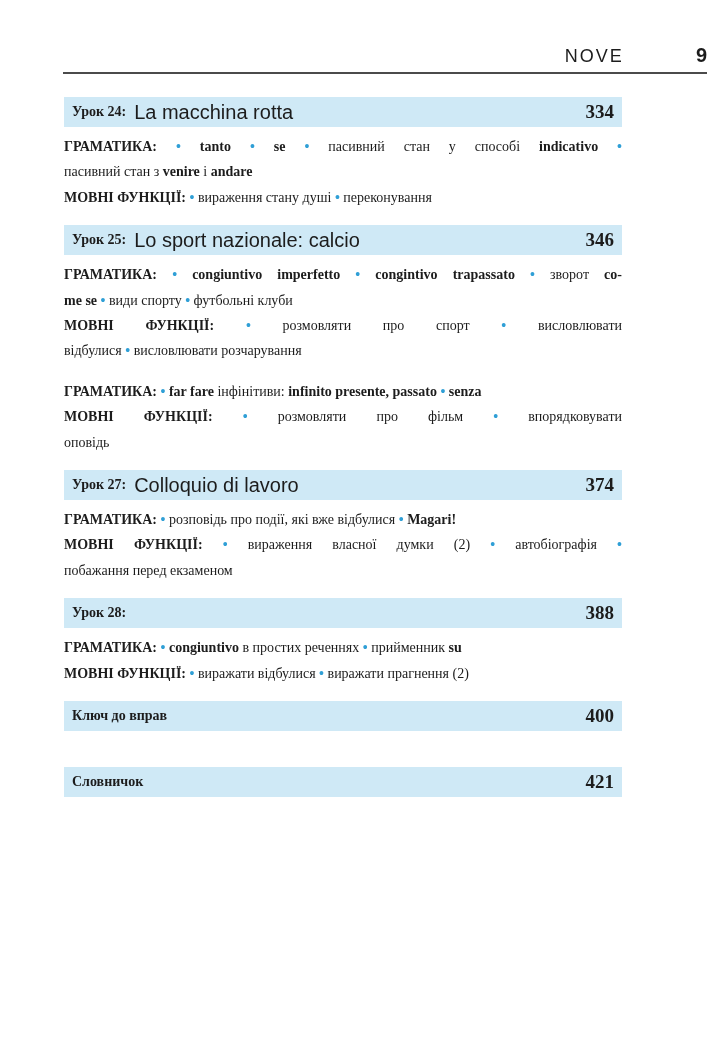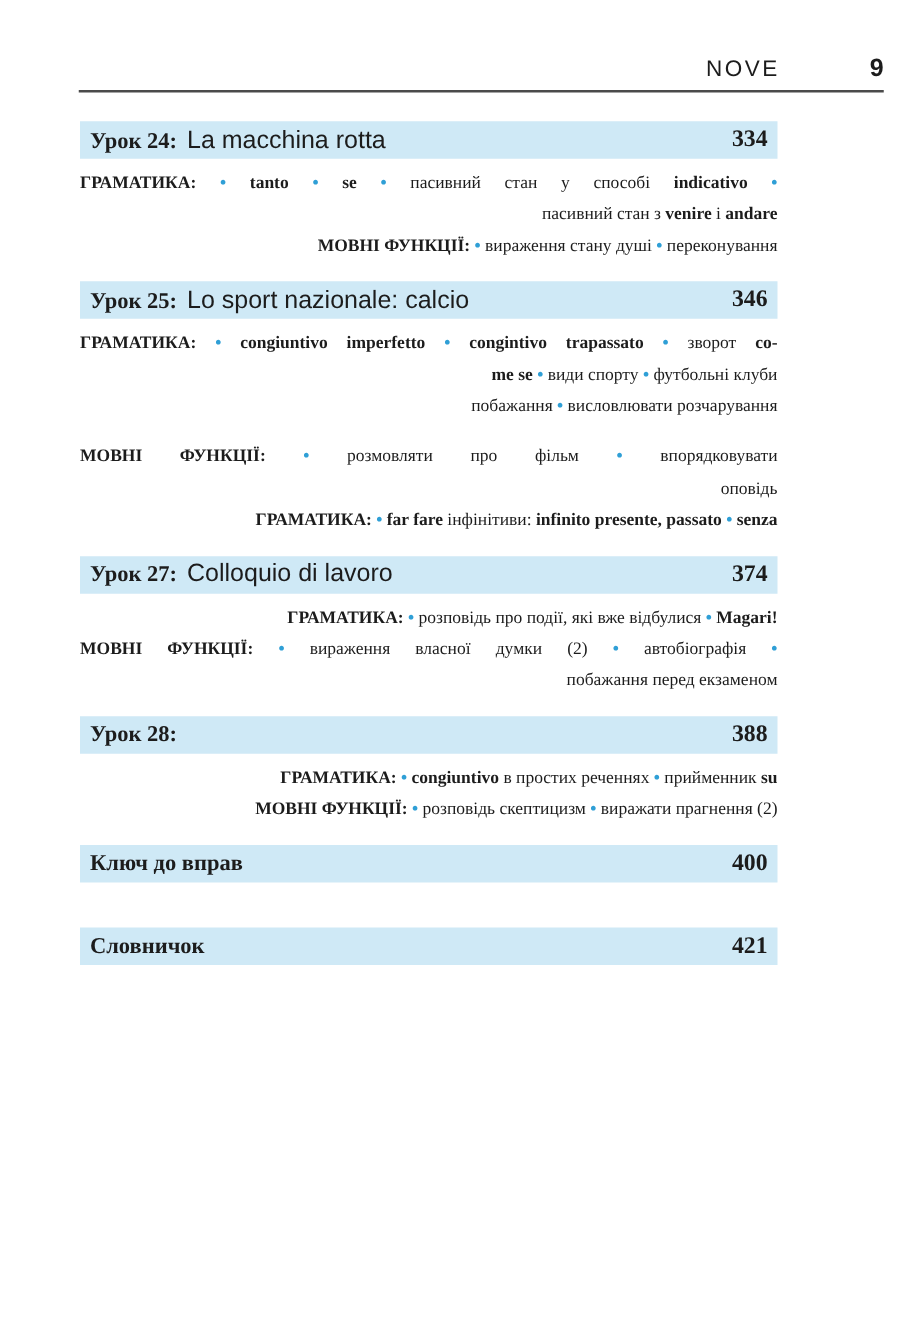--- a/index.html
+++ b/index.html
@@ -27,27 +27,27 @@
   .header-rule { height: 2px; background: var(--header-rule, #4b4b4b); margin-top: 5px; }
 
   
   .toc { margin: 23px 0 0 64px; width: 558px; }
 
   .band {
     display: flex; align-items: center;
     background: var(--band-background, #cfe9f6);
     height: 30px; padding: 0 8px;
   }
-  .band-label { font-family: "Liberation Serif", serif; font-size: 18px; font-weight: 700; white-space: nowrap; }
+  .band-label { font-family: "Liberation Serif", serif; font-size: 14px; font-weight: 700; white-space: nowrap; }
   .band-title { font-family: "Liberation Sans", sans-serif; font-size: 20px; font-weight: 400; margin-left: 8px; white-space: nowrap; }
   .band-page { margin-left: auto; font-family: "Liberation Serif", serif; font-size: 19px; font-weight: 700; }
 
   .lesson-body { margin: 7px 0 15px; font-size: 14px; line-height: 25.4px; }
   .para { margin: 0; }
-  .line { text-align: right; }
+  .line { text-align: left; }
   .line.justify { text-align: justify; text-align-last: justify; }
   .seg { }
   .bold { font-weight: 700; }
   .dot { color: var(--bullet, #2f9fd6); font-weight: 700; }
 
   .extra { margin-top: 6px; }
   .extra + .extra { margin-top: 36px; }
 </style>
 </head>
 <body>
@@ -84,33 +84,34 @@
       <span class="band-label">Урок 25:</span>
       <span class="band-title">Lo sport nazionale: calcio</span>
       <span class="band-page">346</span>
     </div>
     <div class="lesson-body">
           <div class="para">
             <div class="line justify"><span class="seg bold">ГРАМАТИКА: </span><span class="dot">•</span><span class="seg bold"> congiuntivo imperfetto </span><span class="dot">•</span><span class="seg bold"> congintivo trapassato </span><span class="dot">•</span><span class="seg"> зворот </span><span class="seg bold">co-</span></div>
             <div class="line"><span class="seg bold">me se </span><span class="dot">•</span><span class="seg"> види спорту </span><span class="dot">•</span><span class="seg"> футбольні клуби</span></div>
           </div>
           <div class="para">
-            <div class="line"><span class="seg">побажання </span><span class="dot">•</span><span class="seg"> висловлювати розчарування</span></div>
+            <div class="line justify"><span class="seg bold">МОВНІ ФУНКЦІЇ: </span><span class="dot">•</span><span class="seg"> розмовляти про спорт </span><span class="dot">•</span><span class="seg"> висловлювати</span></div>
+            <div class="line"><span class="seg">відбулися </span><span class="dot">•</span><span class="seg"> висловлювати розчарування</span></div>
           </div>
         </div>
   </section>
 
   <section class="lesson">
     <div class="lesson-body">
           <div class="para">
+            <div class="line"><span class="seg bold">ГРАМАТИКА: </span><span class="dot">•</span><span class="seg bold"> far fare </span><span class="seg">інфінітиви: </span><span class="seg bold">infinito presente, passato </span><span class="dot">•</span><span class="seg bold"> senza</span></div>
+          </div>
+          <div class="para">
             <div class="line justify"><span class="seg bold">МОВНІ ФУНКЦІЇ: </span><span class="dot">•</span><span class="seg"> розмовляти про фільм </span><span class="dot">•</span><span class="seg"> впорядковувати</span></div>
             <div class="line"><span class="seg">оповідь</span></div>
-          </div>
-          <div class="para">
-            <div class="line"><span class="seg bold">ГРАМАТИКА: </span><span class="dot">•</span><span class="seg bold"> far fare </span><span class="seg">інфінітиви: </span><span class="seg bold">infinito presente, passato </span><span class="dot">•</span><span class="seg bold"> senza</span></div>
           </div>
         </div>
   </section>
 
   <section class="lesson">
     <div class="band">
       <span class="band-label">Урок 27:</span>
       <span class="band-title">Colloquio di lavoro</span>
       <span class="band-page">374</span>
     </div>
@@ -128,21 +129,21 @@
   <section class="lesson">
     <div class="band">
       <span class="band-label">Урок 28:</span>
       <span class="band-page">388</span>
     </div>
     <div class="lesson-body">
           <div class="para">
             <div class="line"><span class="seg bold">ГРАМАТИКА: </span><span class="dot">•</span><span class="seg bold"> congiuntivo </span><span class="seg">в простих реченнях </span><span class="dot">•</span><span class="seg"> прийменник </span><span class="seg bold">su</span></div>
           </div>
           <div class="para">
-            <div class="line"><span class="seg bold">МОВНІ ФУНКЦІЇ: </span><span class="dot">•</span><span class="seg"> розповідь скептицизм </span><span class="dot">•</span><span class="seg"> виражати прагнення (2)</span></div>
+            <div class="line"><span class="seg bold">МОВНІ ФУНКЦІЇ: </span><span class="dot">•</span><span class="seg"> виражати відбулися </span><span class="dot">•</span><span class="seg"> виражати прагнення (2)</span></div>
           </div>
         </div>
   </section>
 
   <section class="extra">
     <div class="band">
       <span class="band-label">Ключ до вправ</span>
       <span class="band-page">400</span>
     </div>
   </section>

